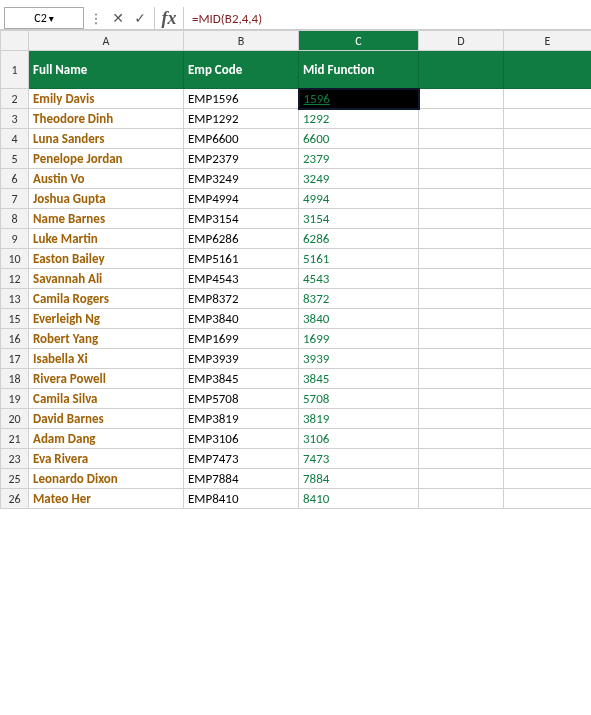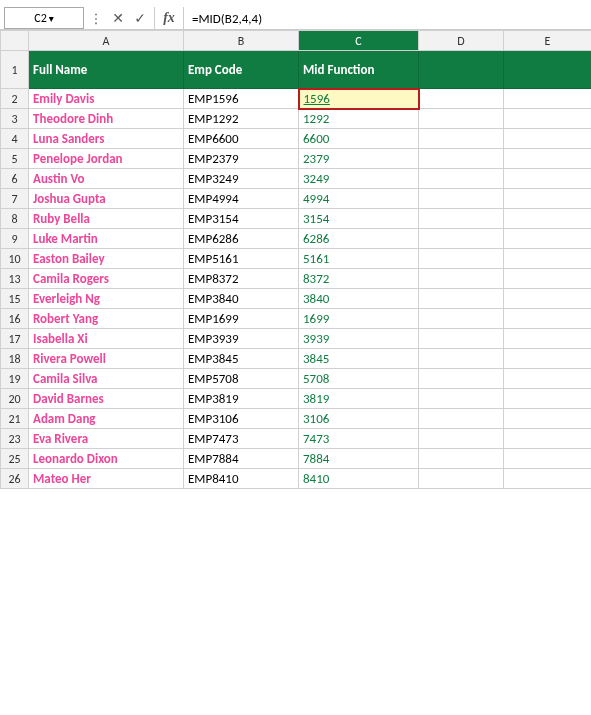--- a/index.html
+++ b/index.html
@@ -48,21 +48,21 @@
       height: 22px;
       background: #ccc;
       margin: 0 2px;
     }
     .formula-input {
       flex: 1;
       height: 22px;
       border: none;
       font-size: 13px;
       font-family: Calibri, Arial, sans-serif;
-      color: #000000;
+      color: #7f1d1d;
       outline: none;
       padding: 0 4px;
     }
 
     
     .spreadsheet {
       width: 100%;
       overflow: hidden;
     }
 
@@ -104,30 +104,30 @@
     td.data-cell {
       border: 1px solid #d0d0d0;
       padding: 1px 4px;
       height: 20px;
       white-space: nowrap;
       overflow: hidden;
       text-overflow: ellipsis;
       color: #000;
     }
     td.data-cell.col-a {
-      color: #ec4899;
+      color: #a16207;
       font-weight: bold;
     }
     td.data-cell.col-c {
       color: #107c41;
       font-weight: normal;
     }
     td.data-cell.selected-cell {
-      border: 2px solid #b91c1c;
-      background: #fef9c3;
+      border: 2px solid #0f172a;
+      background: #000000;
       text-decoration: underline;
     }
 
     
     td.header-cell {
       background: #107c41;
       color: #fff;
       font-weight: bold;
       border: 1px solid #0e6b37;
       padding: 8px 4px;
@@ -147,21 +147,21 @@
 
 <div class="formula-bar">
   <div class="cell-ref-box">
     <span>C2</span>
     <span style="font-size:10px;margin-left:2px;">▾</span>
   </div>
   <span class="formula-bar-icon">⋮</span>
   <span class="formula-bar-icon" style="font-size:14px;color:#555;">✕</span>
   <span class="formula-bar-icon" style="font-size:14px;color:#555;">✓</span>
   <div class="formula-divider"></div>
-  <span class="formula-bar-icon" style="font-style:italic;font-weight:bold;font-family:serif;font-size:14px;">fx</span>
+  <span class="formula-bar-icon" style="font-style:italic;font-weight:bold;font-family:serif;font-size:18px;">fx</span>
   <div class="formula-divider"></div>
   <input class="formula-input" value="=MID(B2,4,4)" readonly="" style="">
 </div>
 
 <div class="spreadsheet">
   <table id="grid">
     <colgroup>
       <col class="w-row">
       <col class="w-a">
       <col class="w-b">
@@ -233,21 +233,21 @@
         <tr>
           <td class="row-num">7</td>
           <td class="data-cell col-a">Joshua Gupta</td>
           <td class="data-cell">EMP4994</td>
           <td class="data-cell col-c">4994</td>
           <td class="data-cell"></td>
           <td class="data-cell"></td>
         </tr>
         <tr>
           <td class="row-num">8</td>
-          <td class="data-cell col-a">Ruby Bella</td>
+          <td class="data-cell col-a">Name Barnes</td>
           <td class="data-cell">EMP3154</td>
           <td class="data-cell col-c">3154</td>
           <td class="data-cell"></td>
           <td class="data-cell"></td>
         </tr>
         <tr>
           <td class="row-num">9</td>
           <td class="data-cell col-a">Luke Martin</td>
           <td class="data-cell">EMP6286</td>
           <td class="data-cell col-c">6286</td>
@@ -256,20 +256,28 @@
         </tr>
         <tr>
           <td class="row-num">10</td>
           <td class="data-cell col-a">Easton Bailey</td>
           <td class="data-cell">EMP5161</td>
           <td class="data-cell col-c">5161</td>
           <td class="data-cell"></td>
           <td class="data-cell"></td>
         </tr>
         <tr>
+          <td class="row-num">12</td>
+          <td class="data-cell col-a">Savannah Ali</td>
+          <td class="data-cell">EMP4543</td>
+          <td class="data-cell col-c">4543</td>
+          <td class="data-cell"></td>
+          <td class="data-cell"></td>
+        </tr>
+        <tr>
           <td class="row-num">13</td>
           <td class="data-cell col-a">Camila Rogers</td>
           <td class="data-cell">EMP8372</td>
           <td class="data-cell col-c">8372</td>
           <td class="data-cell"></td>
           <td class="data-cell"></td>
         </tr>
         <tr>
           <td class="row-num">15</td>
           <td class="data-cell col-a">Everleigh Ng</td>

